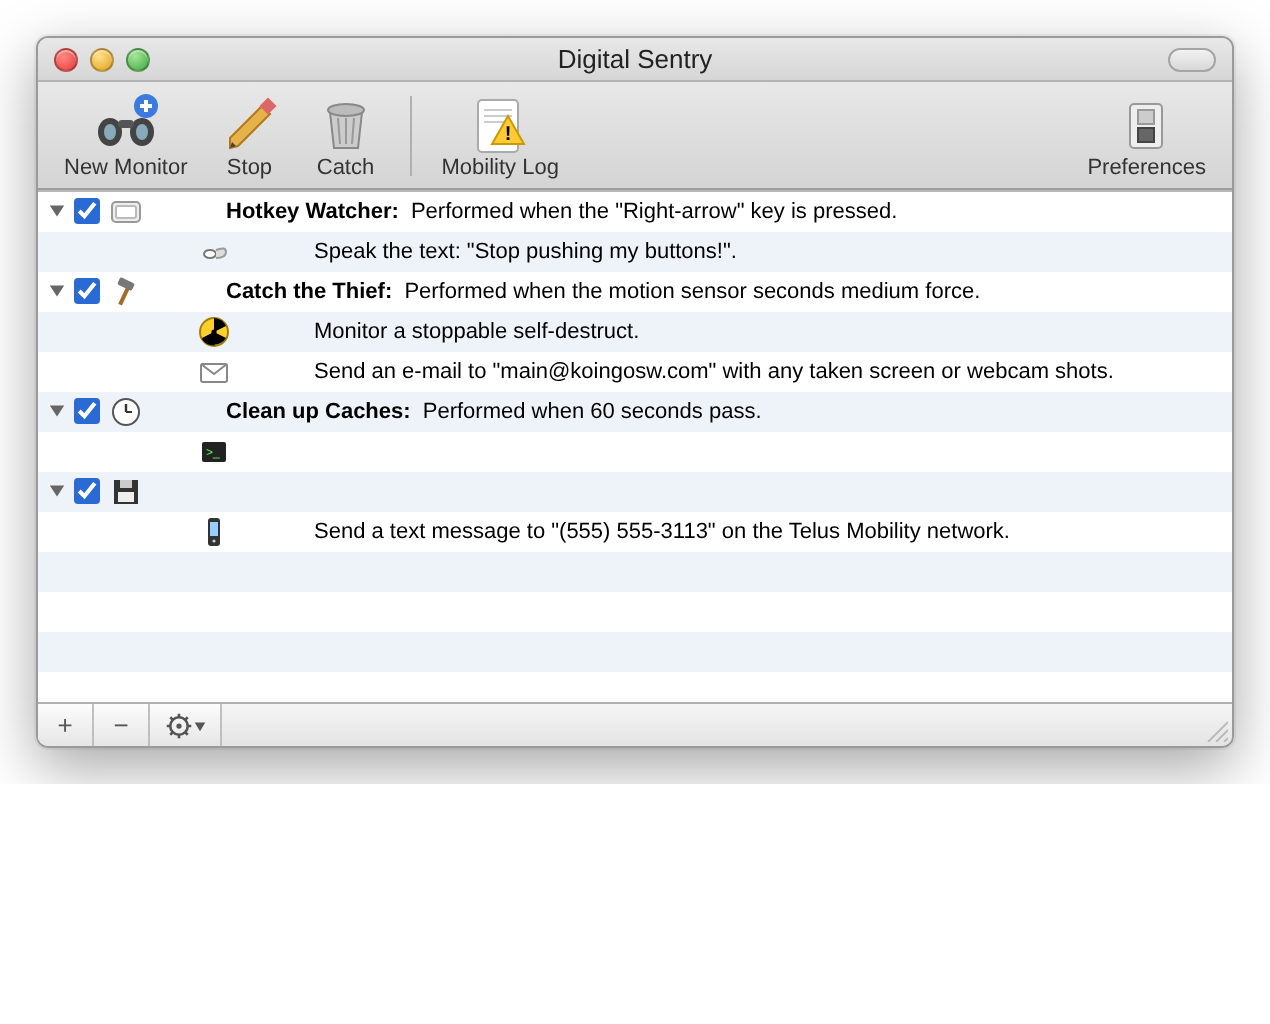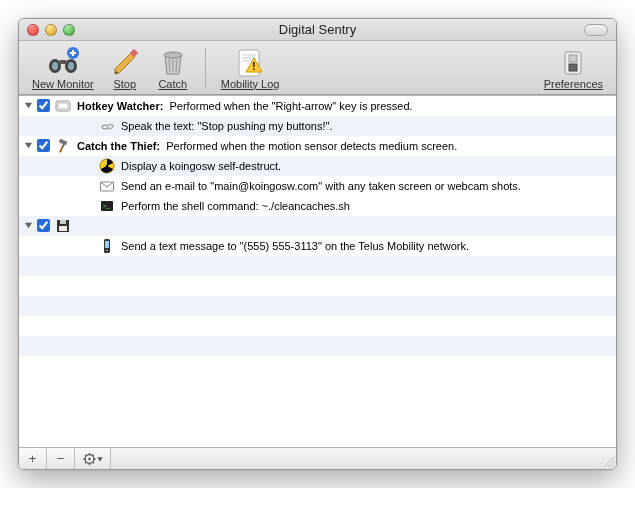--- a/index.html
+++ b/index.html
@@ -7,21 +7,21 @@
       font-family: "Lucida Grande", -apple-system, Helvetica, Arial, sans-serif;
       font-size: 11px;
       background: #fff;
       display: flex;
       align-items: flex-start;
       justify-content: center;
       padding: 18px;
     }
     .window {
       width: 599px;
-      height: 452px;
+      height: 356px;
       background: linear-gradient(#ededed, #e2e2e2);
       border: 1px solid #9a9a9a;
       border-radius: 6px;
       box-shadow: 0 10px 30px rgba(0,0,0,0.35), 0 0 0 1px rgba(0,0,0,0.05);
       display: flex;
       flex-direction: column;
       overflow: hidden;
     }
     .titlebar {
       height: 22px;
@@ -51,21 +51,21 @@
     }
     .tb-group { display: flex; }
     .tb-btn {
       display: flex; flex-direction: column; align-items: center; justify-content: center;
       padding: 2px 6px 1px;
       border: 1px solid transparent;
       border-radius: 4px;
       min-width: 48px;
     }
     .tb-btn .iconbox { width: 32px; height: 30px; display:flex; align-items:center; justify-content:center; margin-bottom: 1px; }
-    .tb-btn .lbl { font-size: 11px; color: #333; text-decoration: underline; }
+    .tb-btn .lbl { font-size: 11px; color: #333; }
     .tb-sep { width: 1px; height: 40px; background: #b0b0b0; margin: 0 6px; }
     .tb-spacer { flex: 1; }
 
     .content {
       flex: 1;
       background: #fff;
       overflow-y: auto;
       border-top: 1px solid #b8b8b8;
     }
     .row {
@@ -82,21 +82,21 @@
     .row .disclose {
       width: 11px; height: 11px; margin-right: 3px;
       display: inline-flex; align-items: center; justify-content: center;
       color: #555;
       font-size: 9px;
     }
     .row .disclose svg { width: 9px; height: 9px; }
     .row .chk { width: 14px; height: 14px; margin-right: 4px; display:inline-flex; }
     .row .chk input { width: 13px; height: 13px; accent-color: #2a6ad4; }
     .row .icon16 { width: 16px; height: 16px; margin-right: 6px; display:inline-flex; align-items:center; justify-content:center; }
-    .row .label { color: #000; }
+    .row .label { color: #000; margin-left: 36px; }
     .row .name { font-weight: bold; }
     .row .desc { font-weight: normal; margin-left: 3px; color: #000; }
     .row.action-row { padding-left: 80px; }
     .row.action-row .icon16 { margin-right: 6px; }
     .row.spacer-row { }
     .row.alt.spacer-row { }
 
     .footer {
       height: 22px;
       background: linear-gradient(#f5f5f5,#e4e4e4);
@@ -233,51 +233,68 @@
         </span>
         <span class="chk">
           <input type="checkbox" checked="" style="">
         </span>
         <span class="icon16">
           <svg viewBox="0 0 16 16">
             <rect x="7" y="6" width="2" height="9" fill="#a06a2a" transform="rotate(25 8 8)"></rect>
             <rect x="4" y="2" width="8" height="4" rx="1" fill="#777" transform="rotate(25 8 4)"></rect>
           </svg>
         </span>
-        <span class="label"><span class="name">Catch the Thief:</span> <span class="desc">Performed when the motion sensor detects medium screen.</span></span>
+        <span class="label"><span class="name">Catch the Thief:</span> <span class="desc">Performed when the motion sensor seconds medium force.</span></span>
       </div>
       <div class="row action-row alt">
         <span class="icon16">
           <svg viewBox="0 0 16 16">
             <circle cx="8" cy="8" r="7" fill="#ffcf2e" stroke="#a08000"></circle>
             <circle cx="8" cy="8" r="1.3" fill="#000"></circle>
             <path d="M8 8 L8 1 A7 7 0 0 1 14 5 Z" fill="#000"></path>
             <path d="M8 8 L14 11 A7 7 0 0 1 2 11 Z" fill="#000" transform="rotate(0 8 8)"></path>
             <path d="M8 8 L2 5 A7 7 0 0 1 8 1 Z" fill="#000" transform="rotate(240 8 8)"></path>
           </svg>
         </span>
-        <span class="label">Display a koingosw self-destruct.</span>
+        <span class="label">Monitor a stoppable self-destruct.</span>
       </div>
       <div class="row action-row">
         <span class="icon16">
           <svg viewBox="0 0 16 16">
             <rect x="1.5" y="4" width="13" height="9" rx="1" fill="#fff" stroke="#888"></rect>
             <polyline points="1.5,4 8,9 14.5,4" fill="none" stroke="#888"></polyline>
           </svg>
         </span>
         <span class="label">Send an e-mail to "main@koingosw.com" with any taken screen or webcam shots.</span>
       </div>
+      <div class="row header-row alt">
+        <span class="disclose">
+          <svg viewBox="0 0 10 10">
+            <polygon points="1,2 9,2 5,8" fill="#666"></polygon>
+          </svg>
+        </span>
+        <span class="chk">
+          <input type="checkbox" checked="" style="">
+        </span>
+        <span class="icon16">
+          <svg viewBox="0 0 16 16">
+            <circle cx="8" cy="8" r="6.5" fill="#fff" stroke="#555"></circle>
+            <line x1="8" y1="8" x2="8" y2="4" stroke="#333" stroke-width="1.2"></line>
+            <line x1="8" y1="8" x2="11" y2="8" stroke="#333"></line>
+          </svg>
+        </span>
+        <span class="label"><span class="name">Clean up Caches:</span> <span class="desc">Performed when 60 seconds pass.</span></span>
+      </div>
       <div class="row action-row">
         <span class="icon16">
           <svg viewBox="0 0 16 16">
             <rect x="2" y="3" width="12" height="10" rx="1" fill="#222"></rect>
             <text x="4" y="10" font-size="6" fill="#6f6">&gt;_</text>
           </svg>
         </span>
-        <span class="label">Perform the shell command: ~./cleancaches.sh</span>
       </div>
       <div class="row header-row alt">
         <span class="disclose">
           <svg viewBox="0 0 10 10">
             <polygon points="1,2 9,2 5,8" fill="#666"></polygon>
           </svg>
         </span>
         <span class="chk">
           <input type="checkbox" checked="" style="">
         </span>

